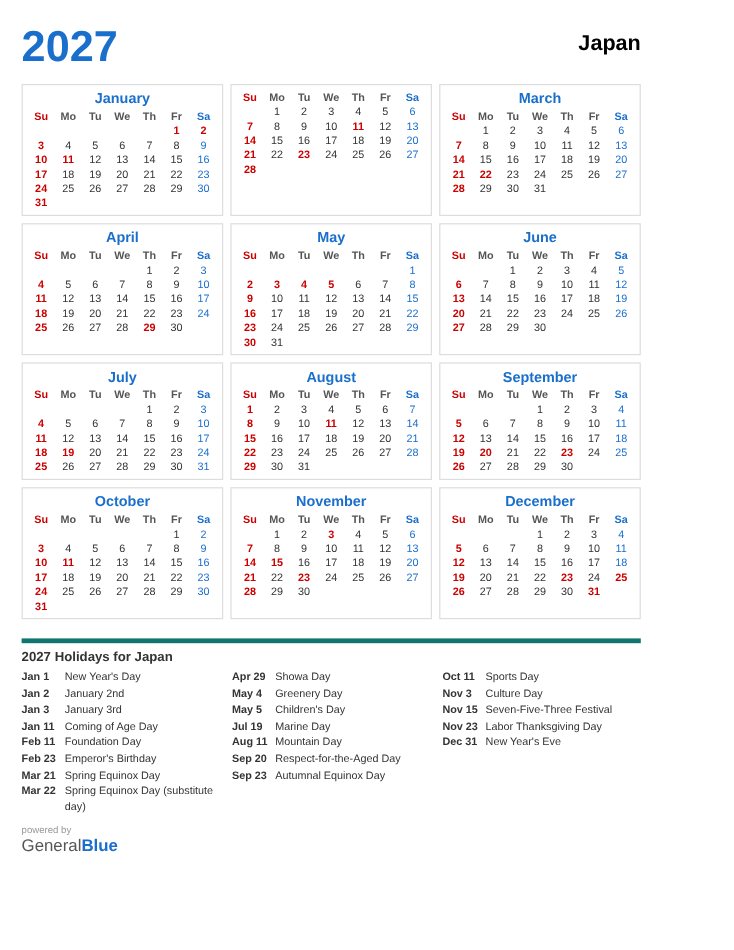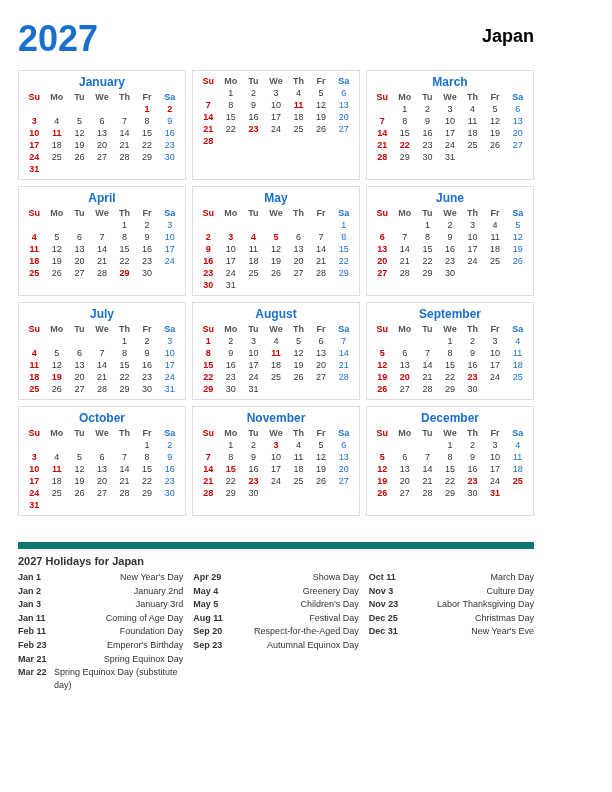--- a/index.html
+++ b/index.html
@@ -64,42 +64,41 @@
     .cal-table td {
       font-size: 9px;
       text-align: center;
       padding: 1px 0;
       width: 14.28%;
       color: #333;
     }
     .cal-table td.sun { color: #cc0000; font-weight: bold; }
     .cal-table td.sat { color: #1a6fcc; }
     .holidays-section {
-      margin-top: 26px;
-      border-top: 7px solid #0f766e;
+      margin-top: 16px;
+      border-top: 4px solid #0f766e;
       padding-top: 6px;
     }
     .holidays-title {
       font-size: 11px;
       font-weight: bold;
       color: #333;
       margin-bottom: 4px;
     }
     .holidays-grid {
       display: grid;
       grid-template-columns: 1fr 1fr 1fr;
       gap: 0 10px;
     }
     .holiday-item {
       display: flex;
       gap: 4px;
       margin-bottom: 1px;
       font-size: 9px;
       line-height: 1.4;
-      justify-content: space-between;
     }
     .holiday-date {
       min-width: 32px;
       color: #333;
       font-weight: bold;
       flex-shrink: 0;
     }
     .holiday-name {
       color: #333;
     }
@@ -965,50 +964,62 @@
           </div>
           <div class="holiday-item">
             <span class="holiday-date">May 4</span>
             <span class="holiday-name">Greenery Day</span>
           </div>
           <div class="holiday-item">
             <span class="holiday-date">May 5</span>
             <span class="holiday-name">Children's Day</span>
           </div>
           <div class="holiday-item">
+            <span class="holiday-date">Jul 19</span>
+            <span class="holiday-name">Marine Day</span>
+          </div>
+          <div class="holiday-item">
             <span class="holiday-date">Aug 11</span>
-            <span class="holiday-name">Festival Day</span>
+            <span class="holiday-name">Mountain Day</span>
           </div>
           <div class="holiday-item">
             <span class="holiday-date">Sep 20</span>
             <span class="holiday-name">Respect-for-the-Aged Day</span>
           </div>
           <div class="holiday-item">
             <span class="holiday-date">Sep 23</span>
             <span class="holiday-name">Autumnal Equinox Day</span>
           </div>
         </div>
         <div>
           <div class="holiday-item">
             <span class="holiday-date">Oct 11</span>
-            <span class="holiday-name">March Day</span>
+            <span class="holiday-name">Sports Day</span>
           </div>
           <div class="holiday-item">
             <span class="holiday-date">Nov 3</span>
             <span class="holiday-name">Culture Day</span>
           </div>
           <div class="holiday-item">
+            <span class="holiday-date">Nov 15</span>
+            <span class="holiday-name">Seven-Five-Three Festival</span>
+          </div>
+          <div class="holiday-item">
             <span class="holiday-date">Nov 23</span>
             <span class="holiday-name">Labor Thanksgiving Day</span>
           </div>
           <div class="holiday-item">
-            <span class="holiday-date">Dec 25</span>
-            <span class="holiday-name">Christmas Day</span>
-          </div>
-          <div class="holiday-item">
             <span class="holiday-date">Dec 31</span>
             <span class="holiday-name">New Year's Eve</span>
           </div>
         </div>
       </div>
   </div>
 
+  <div class="footer">
+    <div>
+      <div class="powered-by">powered by</div>
+      <div class="brand-name">
+        <span class="brand-general">General</span><span class="brand-blue">Blue</span>
+      </div>
+    </div>
+  </div>
 </div>
 
 </body></html>

